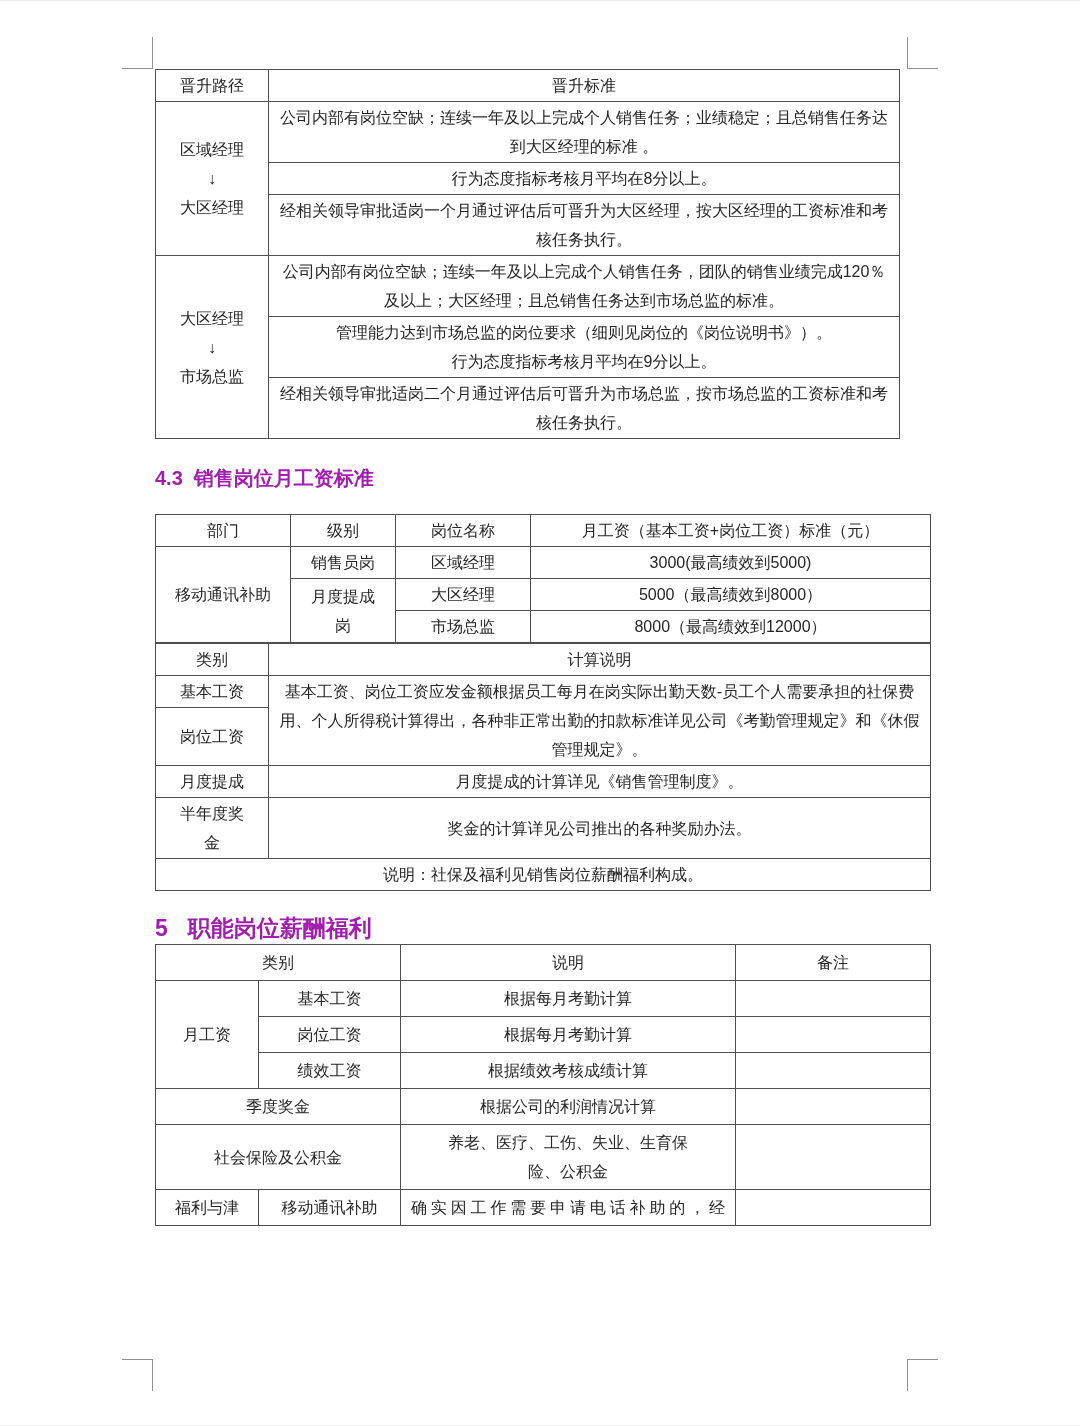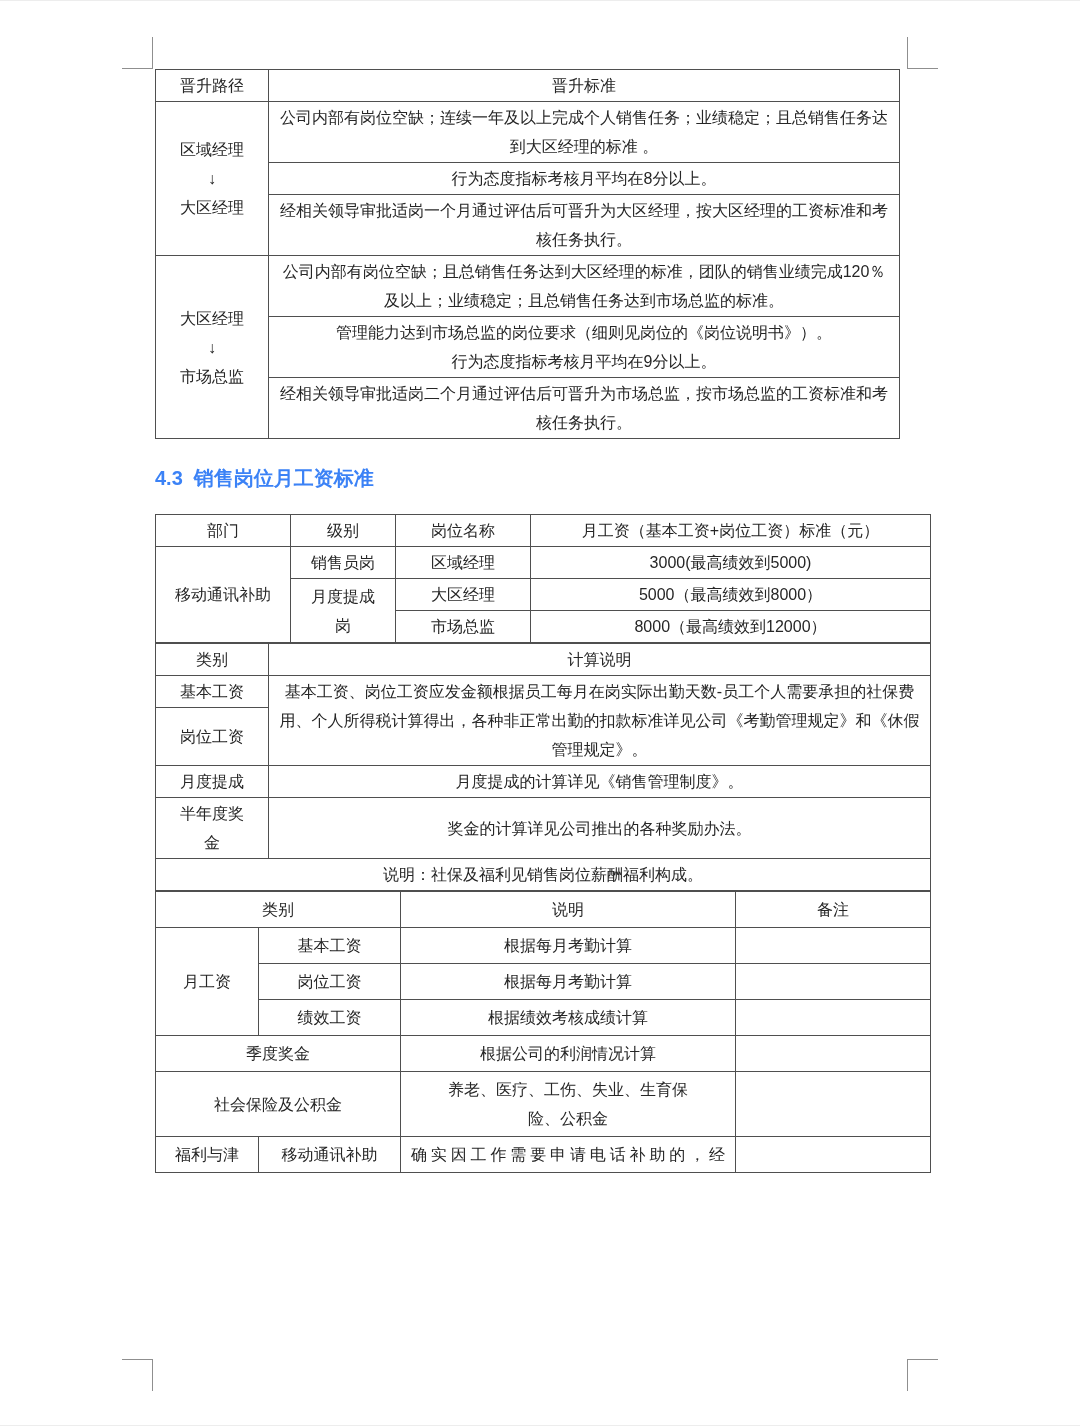--- a/index.html
+++ b/index.html
@@ -46,21 +46,21 @@
   .tbl th { text-align: center; }
   .benefits th, .benefits td { padding-top: 3px; padding-bottom: 3px; }
 
   .center { text-align: center; }
   .prewrap { white-space: pre-line; }
   .just { text-align: justify; margin-left: 40px; }
   .stretch { text-align: justify; text-align-last: justify; margin-left: 16px; }
   .path-cell { line-height: 48px; }
   .row-first-cat { height: 31px; }
 
-  .sec { font-weight: 700; color: #3b82f6; }
+  .sec { font-weight: 700; color: #a21caf; }
   h2.sec { font-size: 20px; margin: 26px 0 22px 0; }
   h2.sec .num { margin-right: 11px; }
   h2.sec.s51 { margin: 28px 0 24px 0; }
   h1.sec { font-size: 23px; margin: 22px 0 0 0; }
   h1.sec .num { margin-right: 20px; }
 </style>
 </head>
 <body>
 
 <div class="page">
@@ -90,21 +90,21 @@
         <tr>
           <td class="prewrap">行为态度指标考核月平均在8分以上。</td>
         </tr>
         <tr>
           <td class="prewrap">经相关领导审批适岗一个月通过评估后可晋升为大区经理，按大区经理的工资标准和考核任务执行。</td>
         </tr>
         <tr>
           <td rowspan="3" class="center prewrap path-cell">大区经理
 ↓
 市场总监</td>
-          <td class="prewrap">公司内部有岗位空缺；且总销售任务达到大区经理的标准，团队的销售业绩完成120％及以上；业绩稳定；且总销售任务达到市场总监的标准。</td>
+          <td class="prewrap">公司内部有岗位空缺；连续一年及以上完成个人销售任务，团队的销售业绩完成120％及以上；大区经理；且总销售任务达到市场总监的标准。</td>
         </tr>
         <tr>
           <td class="prewrap">管理能力达到市场总监的岗位要求（细则见岗位的《岗位说明书》）。
 行为态度指标考核月平均在9分以上。</td>
         </tr>
         <tr>
           <td class="prewrap">经相关领导审批适岗二个月通过评估后可晋升为市场总监，按市场总监的工资标准和考核任务执行。</td>
         </tr>
       </tbody>
     </table>
@@ -170,20 +170,21 @@
           <td class="prewrap">半年度奖
 金</td>
           <td>奖金的计算详见公司推出的各种奖励办法。</td>
         </tr>
         <tr>
           <td colspan="2">说明：社保及福利见销售岗位薪酬福利构成。</td>
         </tr>
       </tbody>
     </table>
 
+    <h1 class="sec"><span class="num">5</span><span>职能岗位薪酬福利</span></h1>
 
 
     <table class="tbl benefits">
       <colgroup>
           <col style="width:103px">
           <col style="width:142px">
           <col style="width:335px">
           <col>
         </colgroup>
       <tbody>

